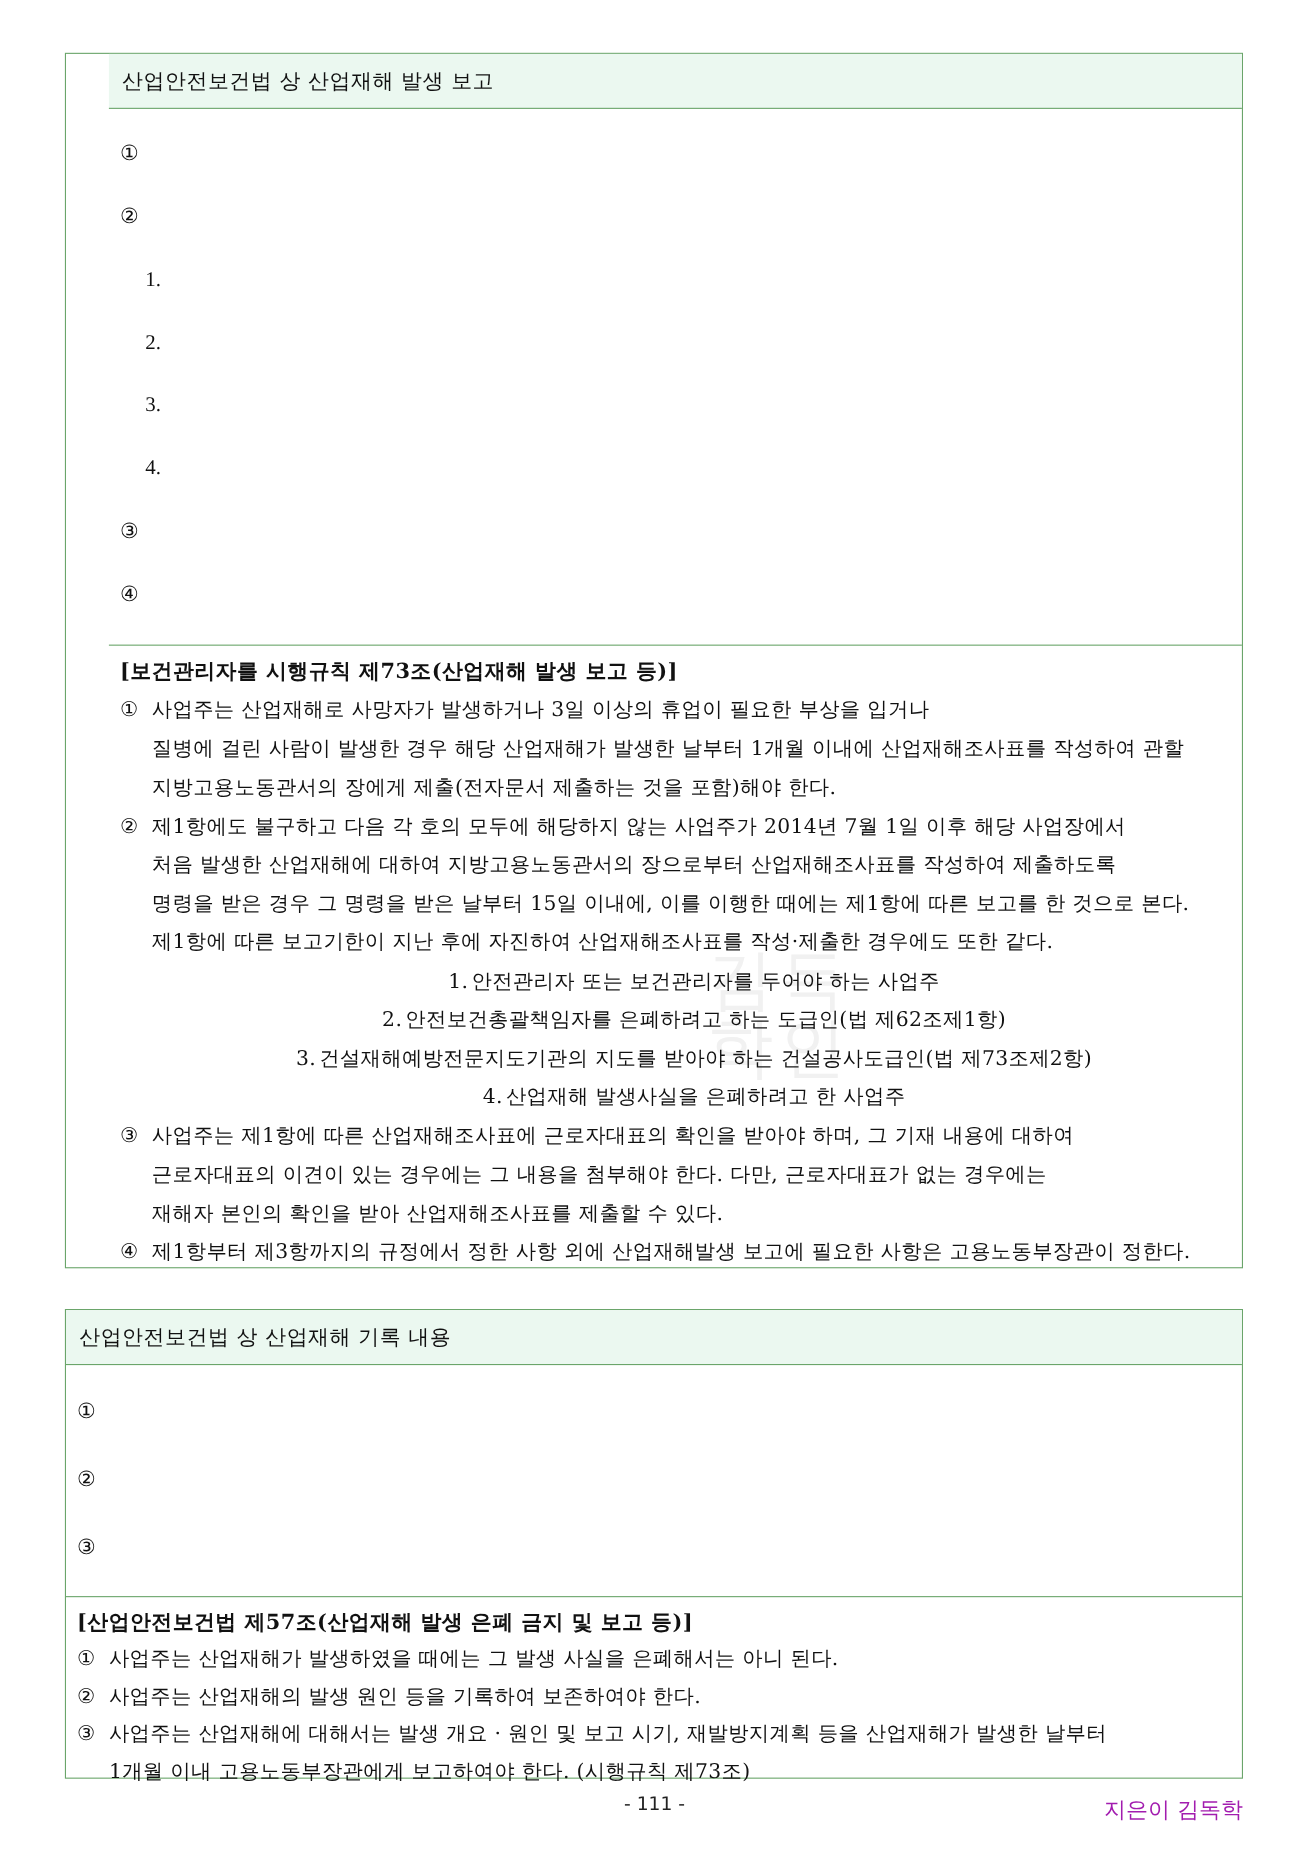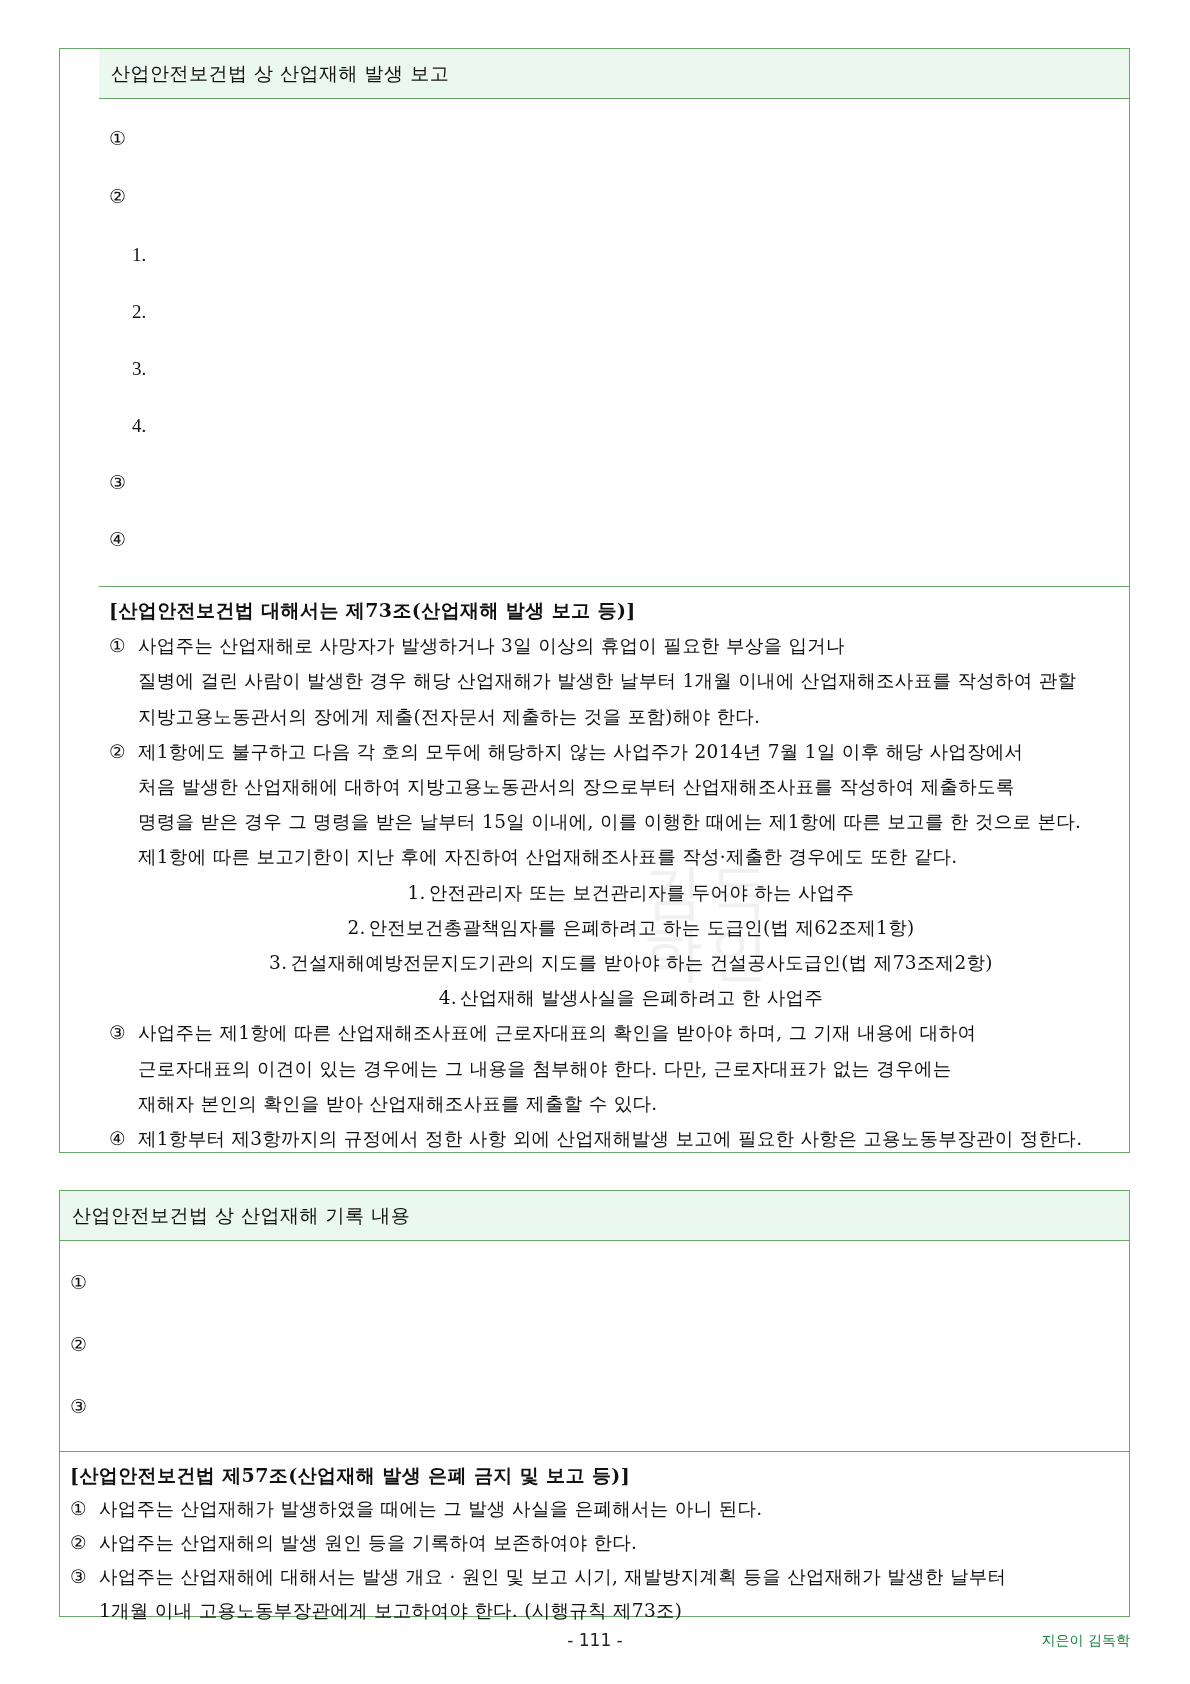--- a/index.html
+++ b/index.html
@@ -41,21 +41,21 @@
     font-family: "DejaVu Sans", sans-serif;
     font-size: 60px; color: #f1f1f1; line-height: 62px;
     pointer-events: none; letter-spacing: 6px;
   }
   .footer-page {
     position: absolute; top: 1630px; left: 0; width: 1190px; text-align: center;
     font-family: "DejaVu Sans", sans-serif; font-size: 17px; color: #222;
   }
   .footer-author {
     position: absolute; top: 1632px; right: 60px;
-    font-family: "DejaVu Sans", sans-serif; font-size: 14px; color: #15803d;
+    font-family: "DejaVu Sans", sans-serif; font-size: 20px; color: #a21caf;
   }
 </style>
 </head>
 <body>
 
 <div class="watermark">
   <div>김독</div>
   <div>학인</div>
 </div>
 
@@ -67,21 +67,21 @@
     <span class="blank-line" style="top:28px">①</span>
     <span class="blank-line" style="top:86px">②</span>
     <span class="blank-line sub" style="top:145px">1.</span>
     <span class="blank-line sub" style="top:202px">2.</span>
     <span class="blank-line sub" style="top:259px">3.</span>
     <span class="blank-line sub" style="top:316px">4.</span>
     <span class="blank-line" style="top:372px">③</span>
     <span class="blank-line" style="top:429px">④</span>
   </div>
   <div class="rule">
-    <div class="rule-title">[산업안전보건법 대해서는 제73조(산업재해 발생 보고 등)]</div>
+    <div class="rule-title">[보건관리자를 시행규칙 제73조(산업재해 발생 보고 등)]</div>
 
     <div class="para">
       <span class="num">①</span>
       <div>사업주는 산업재해로 사망자가 발생하거나 3일 이상의 휴업이 필요한 부상을 입거나</div>
       <div>질병에 걸린 사람이 발생한 경우 해당 산업재해가 발생한 날부터 1개월 이내에 산업재해조사표를 작성하여 관할</div>
       <div>지방고용노동관서의 장에게 제출(전자문서 제출하는 것을 포함)해야 한다.</div>
     </div>
 
     <div class="para">
       <span class="num">②</span>

